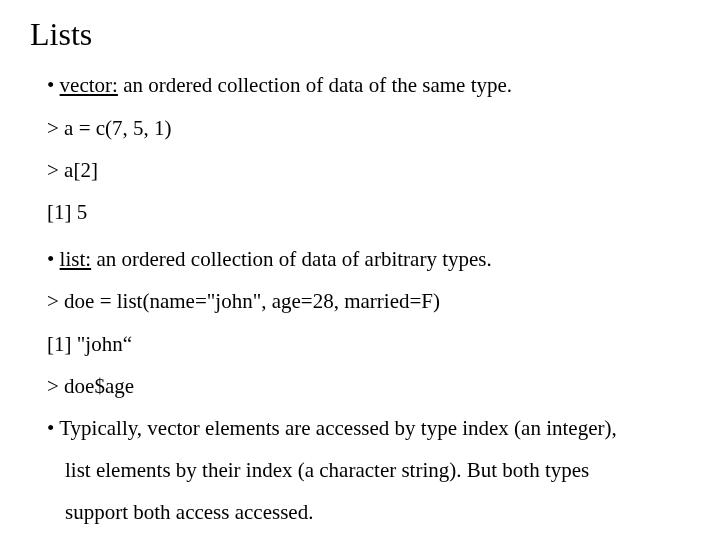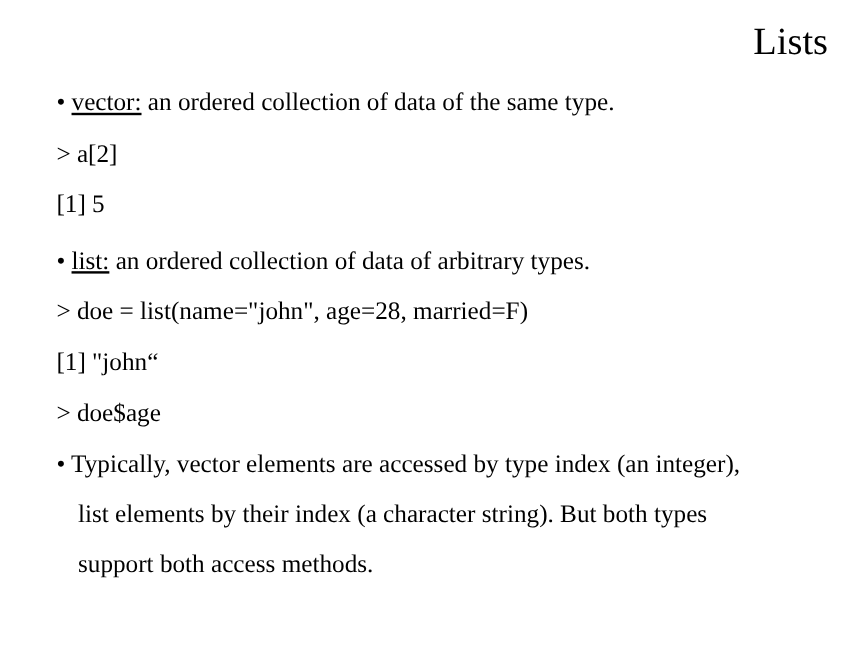--- a/index.html
+++ b/index.html
@@ -10,21 +10,21 @@
     font-family: "Times New Roman", Times, serif;
     font-size: 21px;
     color: #000;
     background: #fff;
     line-height: 1.2;
   }
   .slide {
     padding: 10px 30px 20px 30px;
   }
   .title {
-    text-align: right;
+    text-align: left;
     font-size: 32px;
     margin-top: 5px;
     margin-bottom: 20px;
     font-weight: normal;
   }
   .block {
     margin-bottom: 22px;
   }
   .line {
     margin: 17px;
@@ -43,29 +43,30 @@
 <body>
 
 <div class="slide">
 
   <div class="title">Lists</div>
 
   <div class="block">
     <p class="line bullet-line">
       <span>• </span><span class="term">vector:</span><span> an ordered collection of data of the same type.</span>
     </p>
+    <p class="line">&gt; a = c(7, 5, 1)</p>
     <p class="line">&gt; a[2]</p>
     <p class="line">[1] 5</p>
   </div>
 
   <div class="block">
     <p class="line bullet-line">
       <span>• </span><span class="term">list:</span><span> an ordered collection of data of arbitrary types.</span>
     </p>
     <p class="line">&gt; doe = list(name="john", age=28, married=F)</p>
     <p class="line">[1] "john“</p>
     <p class="line">&gt; doe$age</p>
     <p class="line bullet-line">• Typically, vector elements are accessed by type index (an integer),</p>
     <p class="line indent-continued">list elements by their index (a character string). But both types</p>
-    <p class="line indent-continued">support both access methods.</p>
+    <p class="line indent-continued">support both access accessed.</p>
   </div>
 
 </div>
 
 </body></html>

